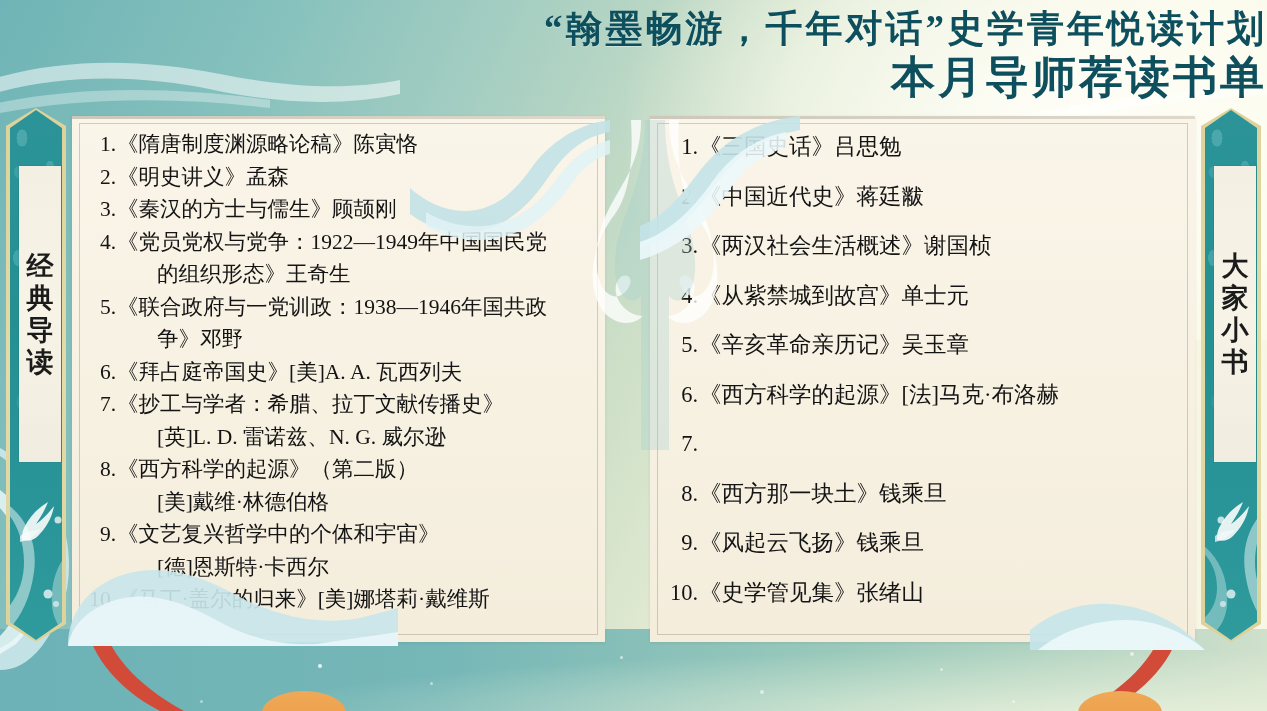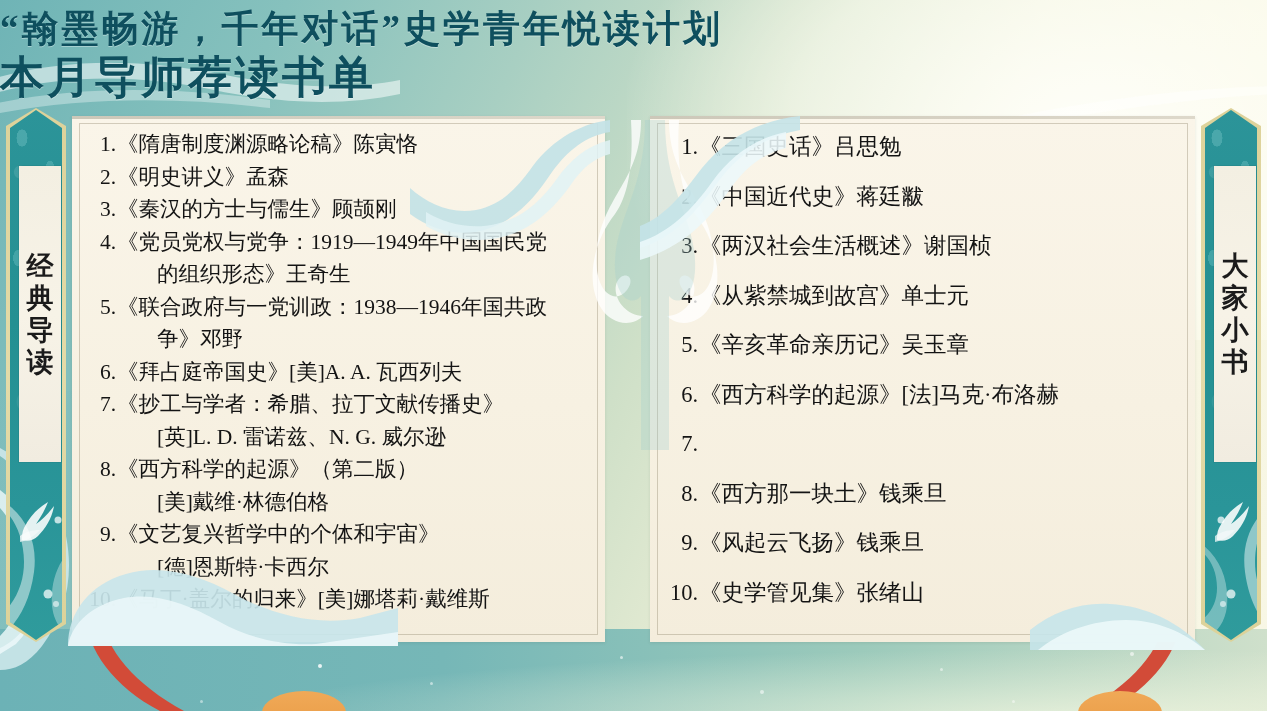--- a/index.html
+++ b/index.html
@@ -47,21 +47,21 @@
     content:""; position:absolute; left:0; top:0; width:100%; height:100%;
     background:radial-gradient(ellipse at 85% 110%, rgba(245,248,225,.75) 0%, rgba(245,248,225,0) 55%);
   }
 
   
   .wisp { position:absolute; pointer-events:none; }
 
   
   .title-wrap {
     position:absolute; left:0; top:4px; width:100%;
-    text-align:left; z-index:6;
+    text-align:right; z-index:6;
   }
   .title-line {
     font-family:"Liberation Serif","DejaVu Serif",serif;
     color:#0e4f5e;
     font-weight:bold;
     letter-spacing:3px;
     text-shadow:0 1px 0 rgba(255,255,255,.35);
   }
   .title-line.l1 { font-size:37px; line-height:50px; }
   .title-line.l2 { font-size:44px; line-height:48px; }
@@ -271,21 +271,21 @@
         <li class="book-item">
           <span class="book-num">2.</span>
           <span class="book-text"><span>《明史讲义》孟森</span></span>
         </li>
         <li class="book-item">
           <span class="book-num">3.</span>
           <span class="book-text"><span>《秦汉的方士与儒生》顾颉刚</span></span>
         </li>
         <li class="book-item">
           <span class="book-num">4.</span>
-          <span class="book-text"><span>《党员党权与党争：1919—1949年中国国民党</span><span class="book-cont">的组织形态》王奇生</span></span>
+          <span class="book-text"><span>《党员党权与党争：1922—1949年中国国民党</span><span class="book-cont">的组织形态》王奇生</span></span>
         </li>
         <li class="book-item">
           <span class="book-num">5.</span>
           <span class="book-text"><span>《联合政府与一党训政：1938—1946年国共政</span><span class="book-cont">争》邓野</span></span>
         </li>
         <li class="book-item">
           <span class="book-num">6.</span>
           <span class="book-text"><span>《拜占庭帝国史》[美]A. A. 瓦西列夫</span></span>
         </li>
         <li class="book-item">

